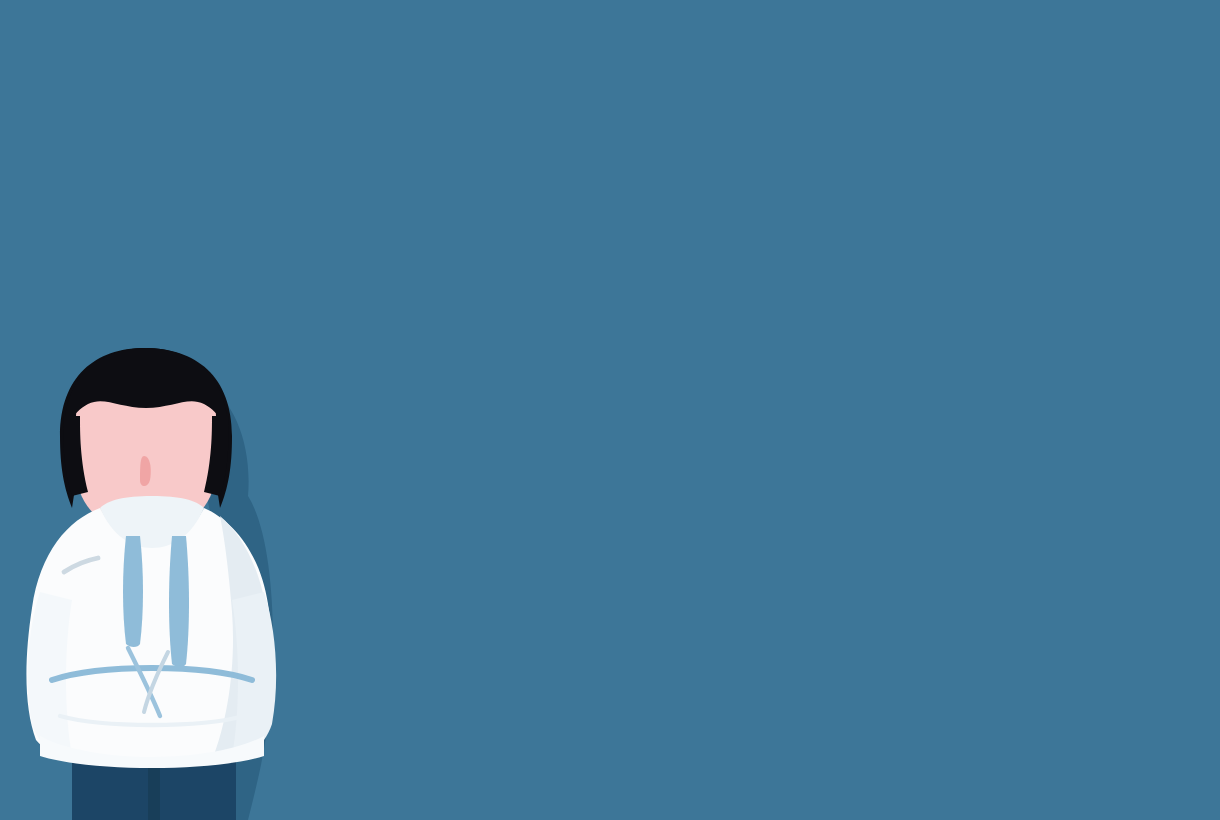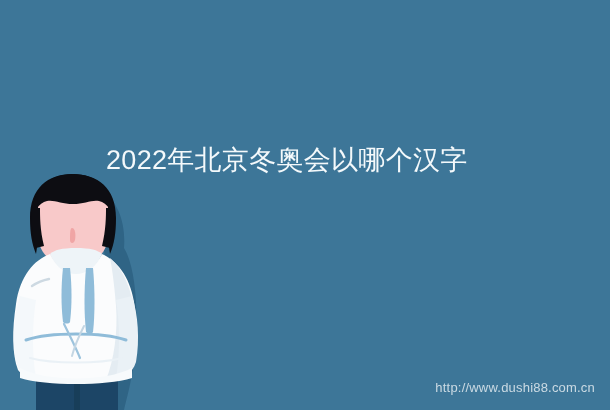--- a/index.html
+++ b/index.html
@@ -139,18 +139,16 @@
 
         <path d="M24 186 C46 192 94 192 116 186" stroke="#eaf1f6" stroke-width="2.2" fill="none" stroke-linecap="round"></path>
 
         <path d="M14 196 C40 210 100 210 126 196 L126 206
                  C100 214 40 214 14 206 Z" fill="#f7fafc"></path>
       </g>
     </svg>
   </div>
 
   <div id="headline">
-    <span class="tline">2022年北京冬奥会以哪个汉字</span>
   </div>
 
-  <div id="watermark">http://www.dushi88.com.cn</div>
 
 </div>
 
 </body></html>

